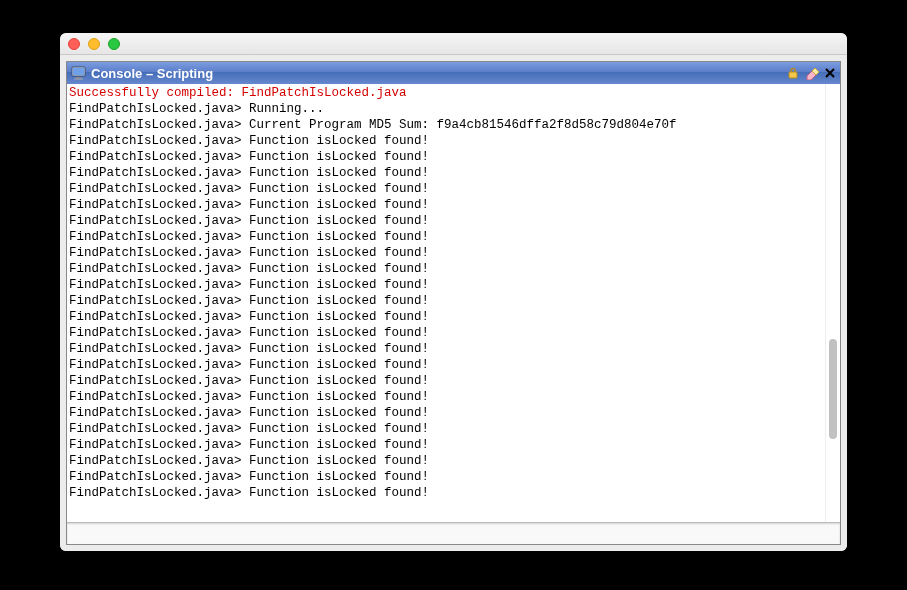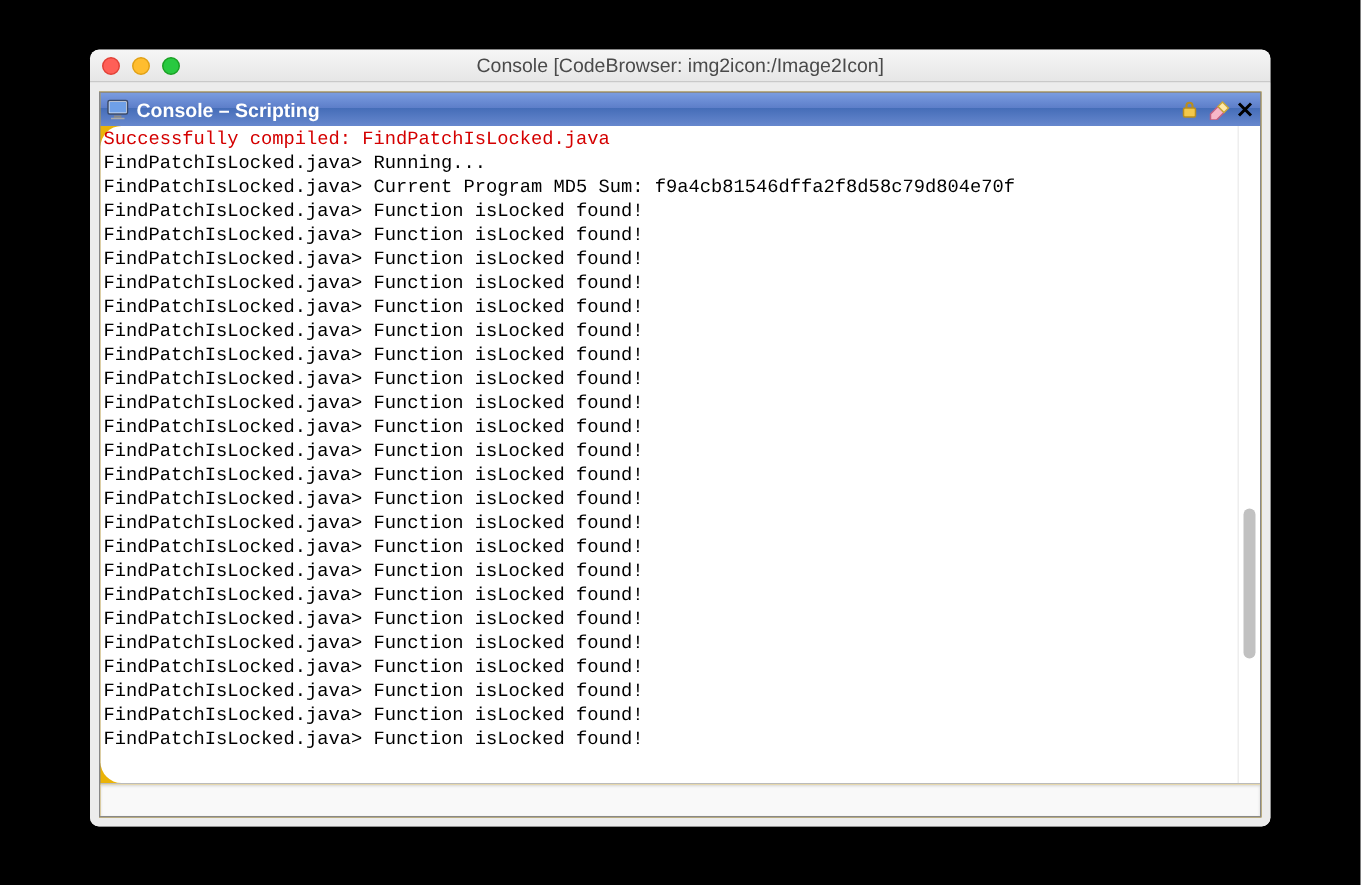--- a/index.html
+++ b/index.html
@@ -75,21 +75,21 @@
       background: #ececec;
       padding: 6px;
       display: flex;
       flex-direction: column;
     }
     .panel {
       flex: 1;
       display: flex;
       flex-direction: column;
       border: 1px solid #888;
-      background: #eab308;
+      background: #a3a3a3;
     }
     .panel-header {
       height: 22px;
       background: linear-gradient(180deg, #7a9ce0 0%, #5d7ec9 45%, #456db8 46%, #6788ce 100%);
       display: flex;
       align-items: center;
       padding: 0 4px;
       color: #fff;
       font-size: 13px;
       font-weight: 600;
@@ -105,21 +105,20 @@
       align-items: center;
       gap: 4px;
     }
     .icon { display: inline-flex; align-items: center; justify-content: center; }
     .icon svg { display:block; }
     .panel-body-wrap {
       flex: 1;
       position: relative;
       background: #fff;
       display: flex;
-      border-radius: 14px;
     }
     .panel-body {
       flex: 1;
       overflow: hidden;
       font-family: Menlo, Consolas, "Courier New", monospace;
       font-size: 12.5px;
       line-height: 16px;
       padding: 1px 2px 0 2px;
       color: #000;
       white-space: pre;
@@ -161,21 +160,20 @@
 <body>
 
 <div class="window">
 
   <div class="titlebar">
     <div class="traffic-lights">
       <div class="tl red"></div>
       <div class="tl yellow"></div>
       <div class="tl green"></div>
     </div>
-    <div class="title-text">Console [CodeBrowser: img2icon:/Image2Icon]</div>
   </div>
 
 
   <div class="content-area">
     <div class="panel">
 
       <div class="panel-header">
         <div class="left">
           <span class="icon">
             <svg width="15" height="14" viewBox="0 0 15 14">

